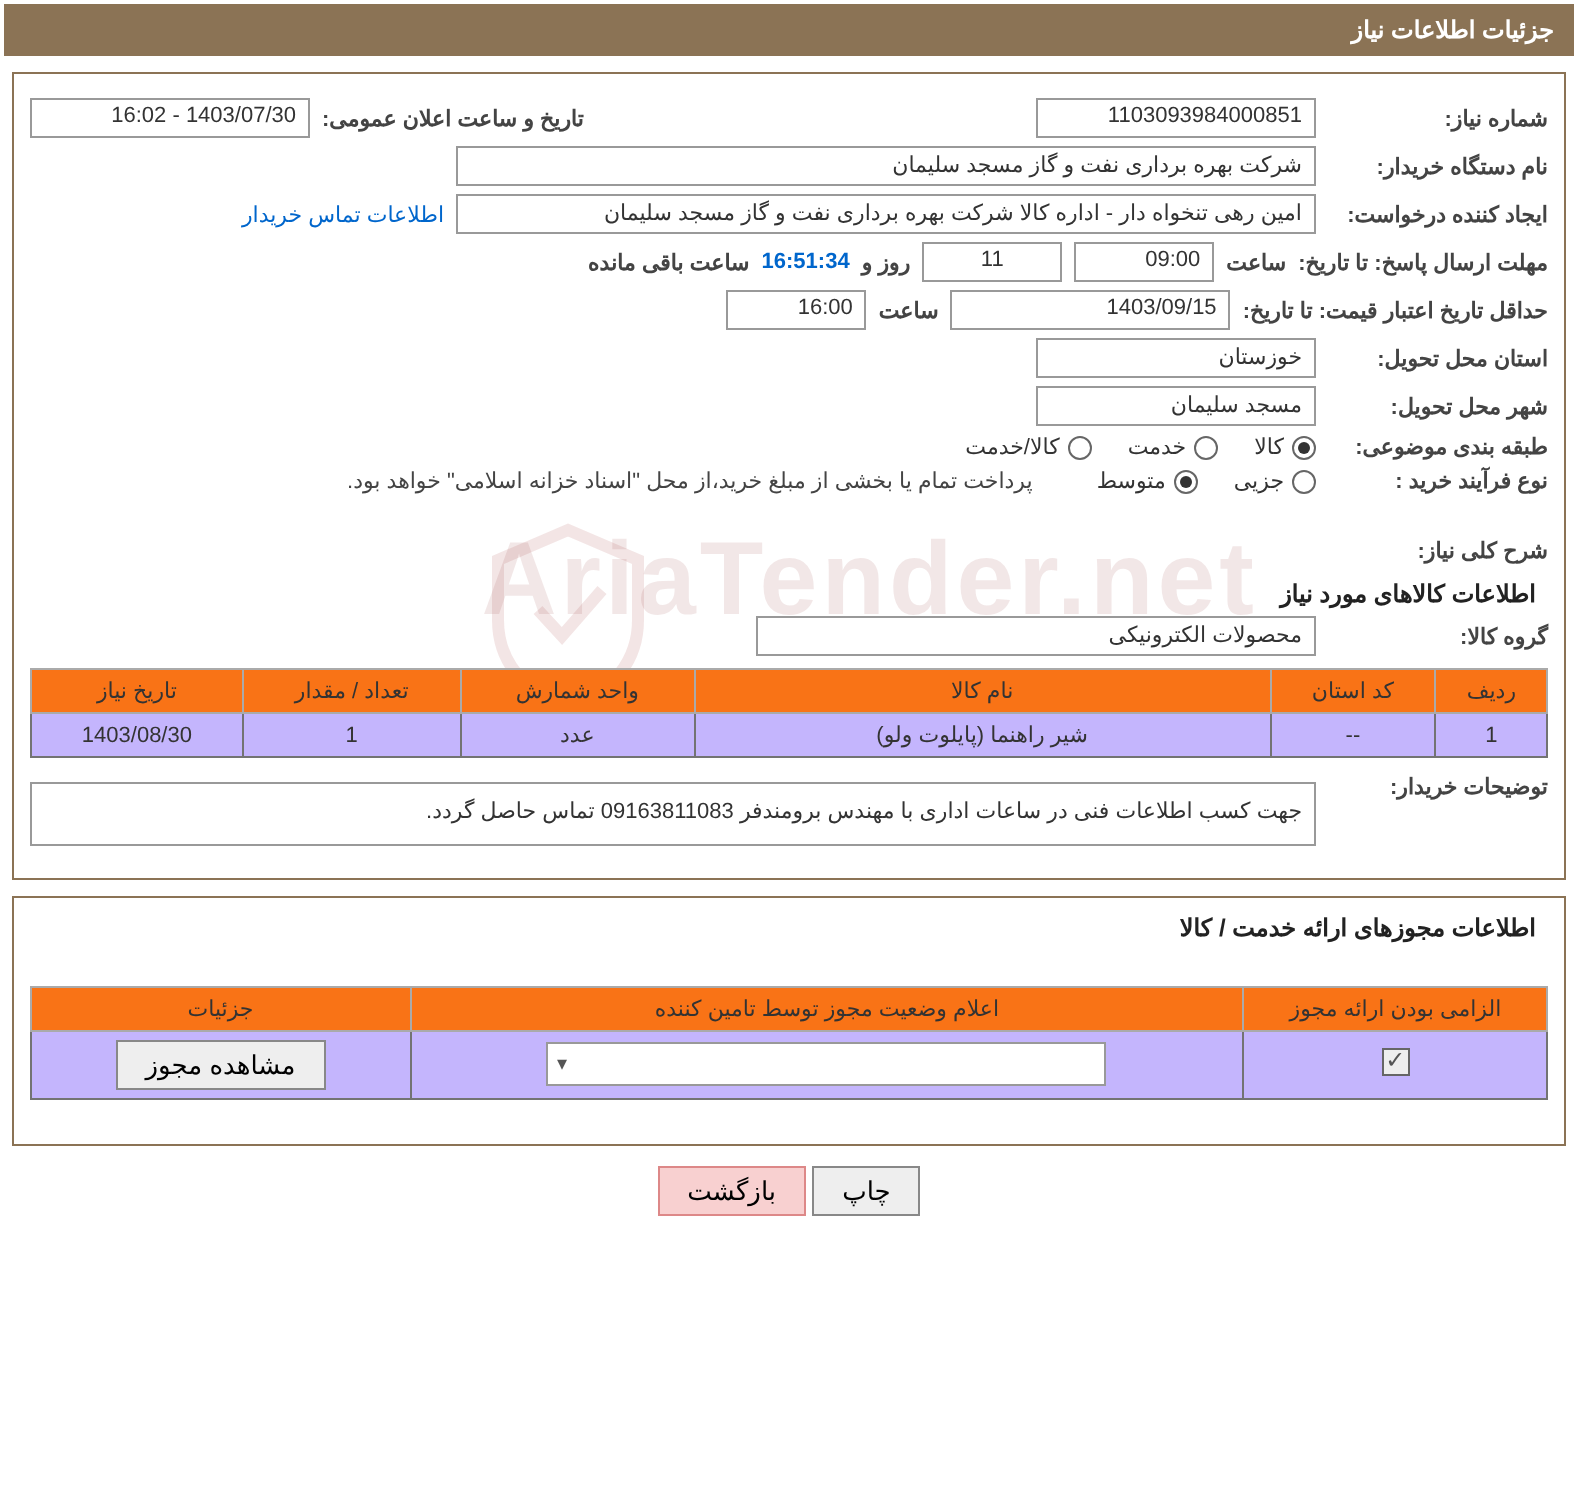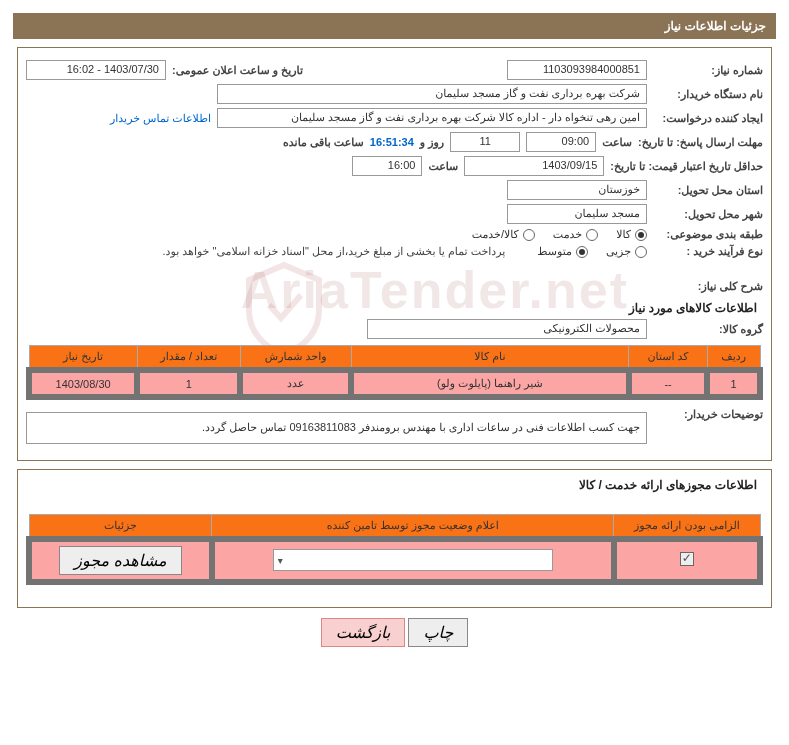--- a/index.html
+++ b/index.html
@@ -1,42 +1,42 @@
 <!DOCTYPE html>
 <html dir="rtl" lang="fa"><head>
 <meta charset="utf-8">
 <style>
 * { box-sizing: border-box; margin: 0; padding: 0; font-family: Tahoma, Arial, sans-serif; }
 body { background: #fff; font-size: 11px; color: #333; }
-.page { width: 789px; margin: 0 auto; padding: 13px; }
+.page { width: 789px; margin: 0 auto; padding: 2px; }
 .header-bar { background: #8b7355; color: #fff; padding: 6px 10px; font-size: 12px; font-weight: bold; text-align: right; }
 .section { border: 1px solid #8b7355; margin: 8px 4px; padding: 8px; position: relative; }
 .row { display: flex; align-items: center; margin: 4px 0; gap: 6px; flex-wrap: wrap; }
 .label { color: #444; font-weight: bold; min-width: 110px; text-align: right; font-size: 11px; }
 .label-sm { color: #444; font-weight: bold; font-size: 11px; }
 .field { border: 1px solid #999; background: #fff; padding: 2px 6px; min-height: 20px; display: inline-block; font-size: 11px; }
 .field-md { width: 140px; }
 .field-lg { width: 280px; }
 .field-xl { width: 430px; }
 .field-sm { width: 70px; }
 .link { color: #0066cc; text-decoration: none; cursor: pointer; font-size: 11px; }
 .radio-group { display: inline-flex; gap: 18px; align-items: center; }
 .radio-item { display: inline-flex; align-items: center; gap: 4px; }
 .radio { width: 12px; height: 12px; border: 1px solid #666; border-radius: 50%; display: inline-block; position: relative; }
 .radio.checked::after { content: ''; position: absolute; width: 6px; height: 6px; background: #333; border-radius: 50%; top: 2px; right: 2px; }
 .section-title { font-weight: bold; font-size: 12px; color: #222; margin: 8px 6px 4px; text-align: right; }
 table { width: 100%; border-collapse: collapse; font-size: 11px; }
 th { background: #f97316; border: 1px solid #aaa; padding: 4px; text-align: center; font-weight: normal; }
-td { border: 6px solid #737373; padding: 4px; text-align: center; background: #fca5a5; }
+td { border: 1px solid #737373; padding: 4px; text-align: center; background: #c4b5fd; }
 .notes-box { border: 1px solid #999; padding: 6px; margin: 4px 0; font-size: 11px; line-height: 1.6; text-align: right; }
 .checkbox { width: 14px; height: 14px; border: 1px solid #666; display: inline-block; background: #eee; position: relative; }
 .checkbox.checked::after { content: '✓'; position: absolute; top: -2px; right: 1px; color: #555; font-size: 12px; }
 .select-box { border: 1px solid #999; background: #fff; padding: 2px 4px; width: 280px; height: 22px; display: inline-flex; align-items: center; justify-content: flex-end; }
 .chevron { font-size: 10px; color: #555; }
-.btn { border: 1px solid #888; background: #eee; padding: 4px 14px; font-size: 16px; cursor: pointer; font-style: italic; }
+.btn { border: 1px solid #888; background: #eee; padding: 4px 14px; font-size: 13px; cursor: pointer; }
 .btn-pink { background: #f8d0d0; border: 1px solid #d88; }
 .btn-row { text-align: center; margin: 10px 0; }
 .watermark { position: absolute; top: 260px; right: 160px; font-size: 52px; color: rgba(150,60,60,0.12); font-weight: bold; pointer-events: none; z-index: 0; letter-spacing: 2px; }
 .shield-watermark { position: absolute; top: 260px; right: 460px; opacity: 0.12; pointer-events: none; z-index: 0; }
 .payment-note { font-size: 11px; color: #444; }
 </style>
 </head>
 <body>
 
 <div class="page">

